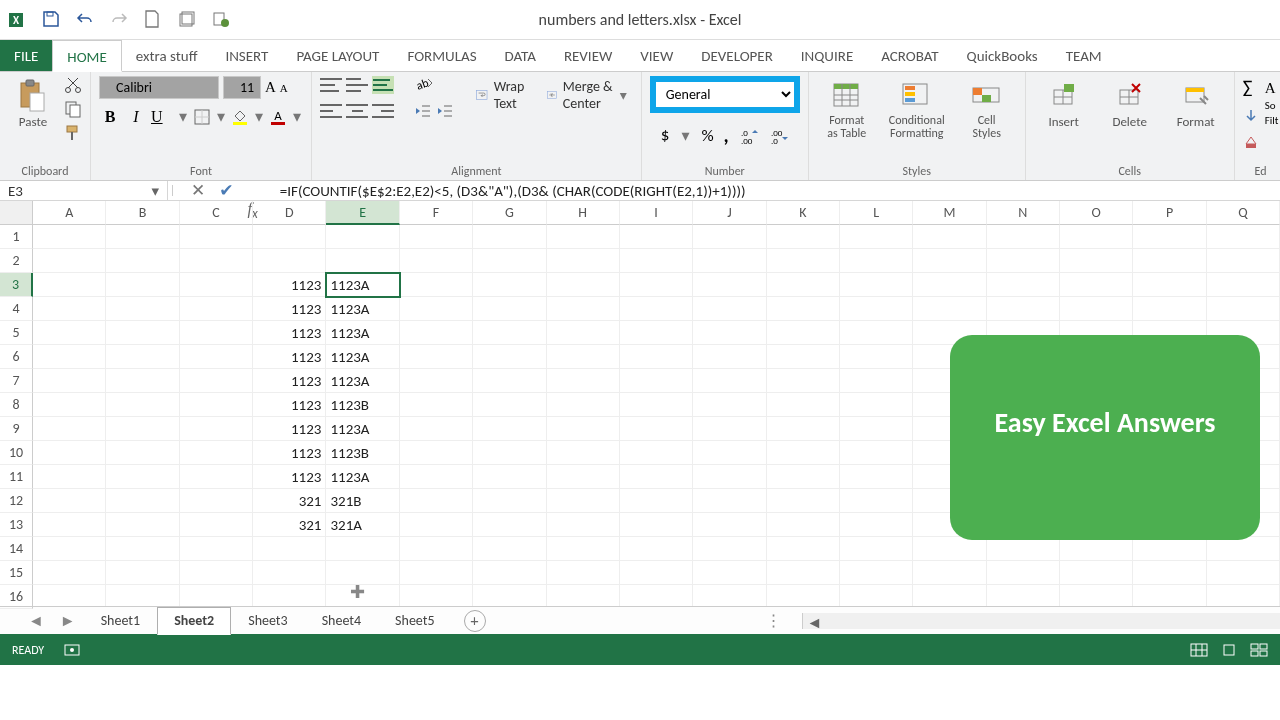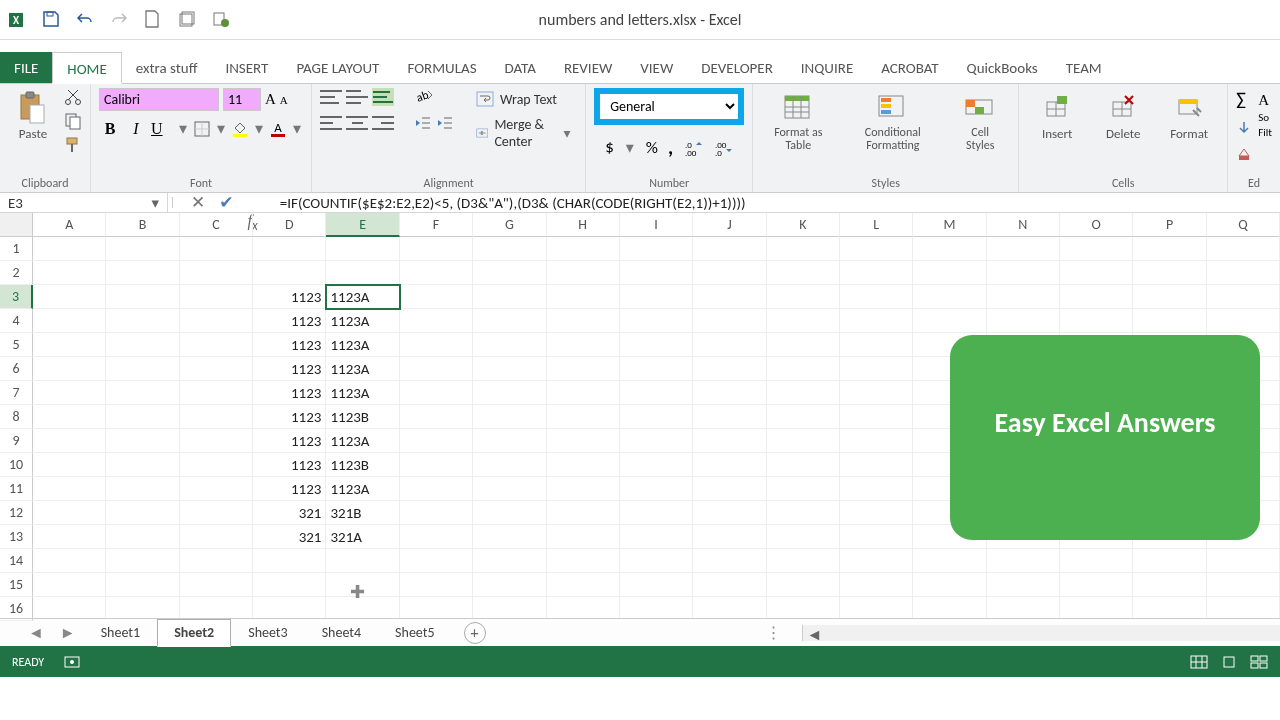--- a/index.html
+++ b/index.html
@@ -5,51 +5,51 @@
 * { margin: 0; padding: 0; box-sizing: border-box; font-family: 'Segoe UI', Calibri, sans-serif; }
 body { width: 1280px; height: 720px; background: #fff; overflow: hidden; position: relative; }
 
 
 .title-bar { height: 40px; background: #fff; display: flex; align-items: center; padding: 0 8px; border-bottom: 1px solid #ddd; }
 .qa-icons { display: flex; gap: 14px; align-items: center; }
 .qa-icons .icn { width: 20px; height: 20px; color: #2b579a; }
 .title-text { position: absolute; left: 50%; transform: translateX(-50%); color: #444; font-size: 16px; }
 
 
-.ribbon-tabs { height: 32px; display: flex; align-items: stretch; border-bottom: 1px solid #ccc; margin-top: 12px; }
+.ribbon-tabs { height: 32px; display: flex; align-items: stretch; border-bottom: 1px solid #ccc; }
 .tab { padding: 0 14px; line-height: 32px; font-size: 15px; color: #555; cursor: pointer; }
 .tab.file { background: #217346; color: #fff; }
 .tab.active { background: #fff; color: #217346; border: 1px solid #ccc; border-bottom: 2px solid #fff; margin-bottom: -1px; }
 
 
 .ribbon { height: 109px; background: #f1f2f3; border-bottom: 1px solid #ccc; display: flex; }
 .group { border-right: 1px solid #ddd; display: flex; flex-direction: column; justify-content: space-between; padding: 4px 8px 2px; }
 .group-label { text-align: center; font-size: 12px; color: #666; }
 .group-body { display: flex; flex: 1; align-items: flex-start; gap: 6px; }
 
 .big-btn { display: flex; flex-direction: column; align-items: center; justify-content: center; gap: 2px; padding: 4px 6px; font-size: 13px; color: #555; text-align: center; }
 .big-btn .ico { width: 32px; height: 32px; display: flex; align-items: center; justify-content: center; }
 .small-col { display: flex; flex-direction: column; gap: 6px; justify-content: center; }
 
 
 .clipboard .big-btn { width: 50px; }
 
 
 .font .row { display: flex; gap: 4px; align-items: center; margin-bottom: 8px; }
-.font select, .font .combo { border: 1px solid #c8c8c8; background: #f0abfc; font-size: 14px; padding: 2px 4px; }
+.font select, .font .combo { border: 1px solid #c8c8c8; background: #a3a3a3; font-size: 14px; padding: 2px 16px; }
 .font .bold,.font .italic { font-family: 'Times New Roman', serif; width: 22px; text-align: center; }
 .font .underline { text-decoration: underline; font-family: 'Times New Roman', serif; width: 22px; }
 .dd { width: 12px; text-align: center; color: #777; }
 
 
 .alignment .row { display: flex; gap: 4px; margin-bottom: 8px; }
 .align-ico { width: 22px; height: 18px; display: flex; flex-direction: column; justify-content: space-around; }
 .align-ico span { height: 2px; background: #666; }
 .align-ico.active > span { background: #217346; }
-.wrap-merge { display: flex; flex-direction: column; gap: 4px; padding-left: 10px; }
+.wrap-merge { display: flex; flex-direction: row; gap: 4px; padding-left: 10px; }
 .wrap-merge .btn { display: flex; align-items: center; gap: 6px; font-size: 14px; color: #333; padding: 2px 6px; }
 
 
 .number select { width: 150px; border: 6px solid #0ea5e9; background: #fff; font-size: 14px; padding: 3px 6px; }
 .number .row { display: flex; gap: 10px; margin-top: 10px; align-items: center; justify-content: center; }
 
 
 .styles .big-btn,.cells .big-btn { min-width: 60px; }
 
 

